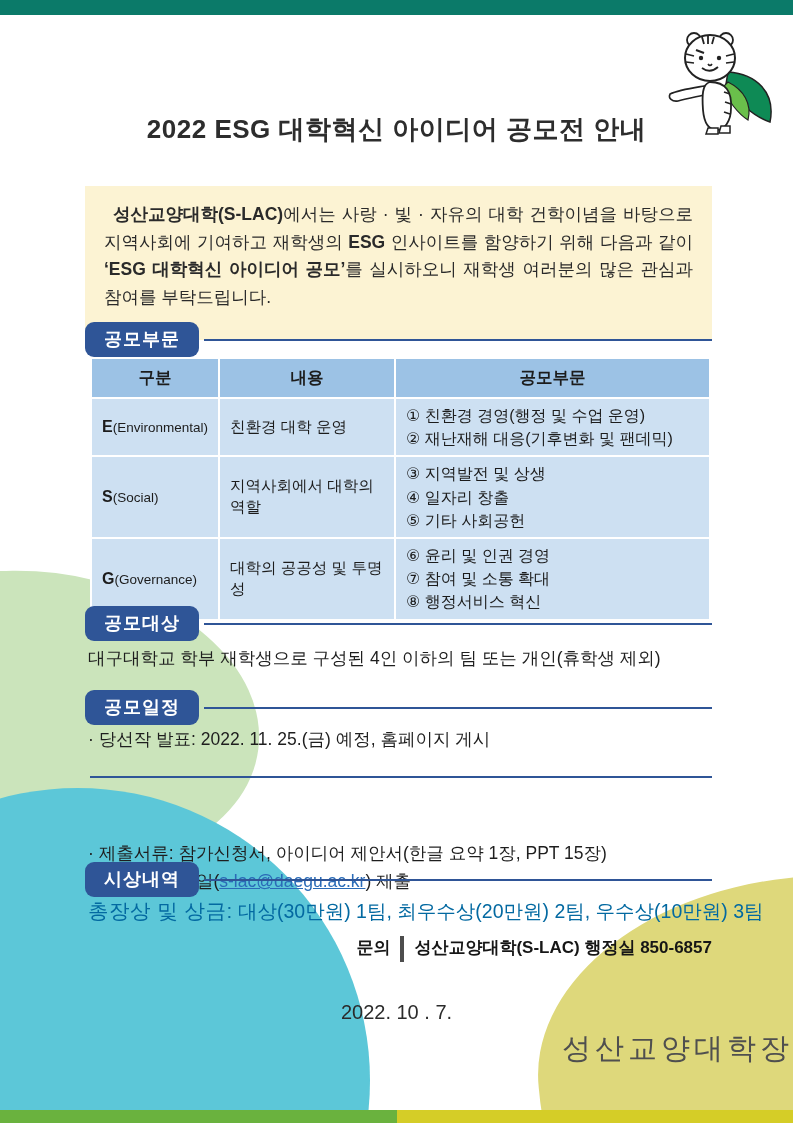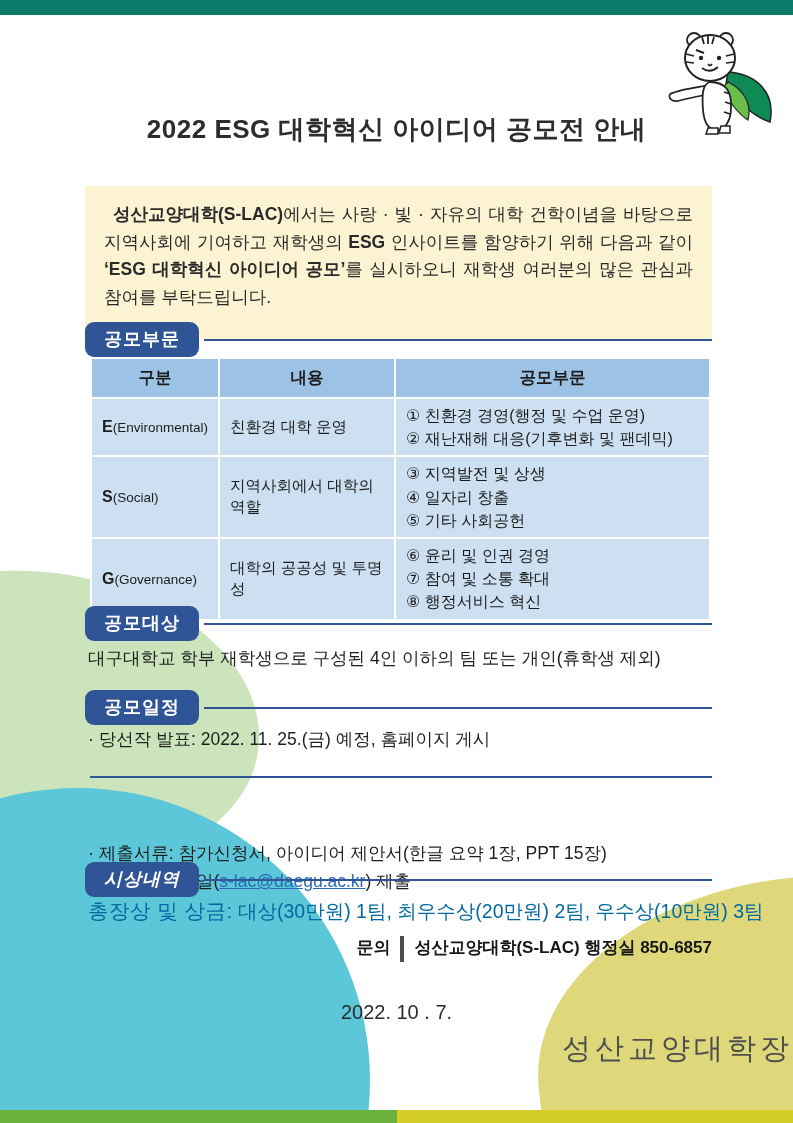--- a/index.html
+++ b/index.html
@@ -25,21 +25,21 @@
   .intro{position:absolute;left:85px;top:186px;width:627px;box-sizing:border-box;
     background:#fcf3d3;padding:15px 19px 28px 19px;font-size:17.5px;line-height:1.58;
     color:#2a2a2a;text-align:justify;font-weight:500;z-index:1;text-indent:9px;}
   .intro b{font-weight:800;}
   
   .section{position:absolute;left:85px;width:627px;display:flex;align-items:center;z-index:1;}
   .badge{background:#2f5597;color:#fff;font-weight:700;font-size:18px;
     width:114px;padding:5px 0 6px 0;text-align:center;border-radius:9px;flex:none;letter-spacing:1px;}
   .rule{flex:1;height:0;border-top:2.5px solid #2f5597;margin-left:5px;}
   #sec-bumun{top:322px;} #sec-daesang{top:606px;} #sec-iljeong{top:690px;}
-  #sec-seoryu{top:776px;} #sec-sisang{top:862px;font-style:italic;}
+  #sec-seoryu{top:776px;} #sec-sisang{top:862px;}
   
   .table-wrap{position:absolute;left:90px;top:357px;width:621px;z-index:1;}
   table{border-collapse:collapse;width:100%;font-size:15.5px;color:#1c1c1c;}
   th{background:#9cc2e5;font-weight:700;font-size:16.5px;padding:8px 4px;border:2px solid #fff;}
   td{background:#cde0f2;border:2px solid #fff;padding:5px 10px;vertical-align:middle;text-align:left;}
   col.c1{width:112px;} col.c2{width:176px;}
   tr.r0{height:56px;} tr.r1{height:77px;} tr.r2{height:81px;}
   td.cat b{font-size:16px;font-weight:800;} td.cat span{font-size:13.5px;}
   td.items div{line-height:1.45;font-size:16px;}
   

